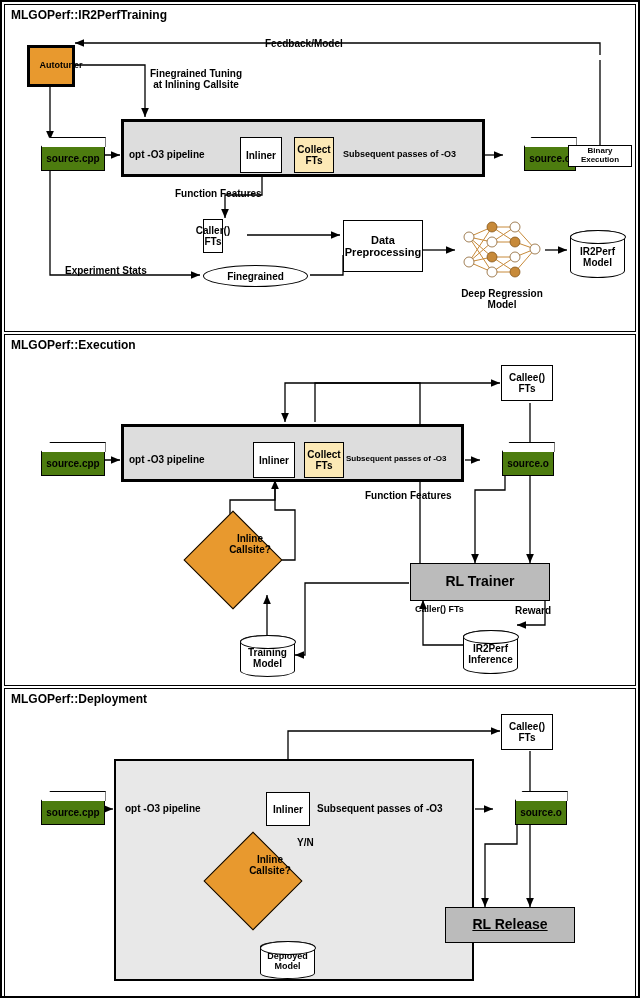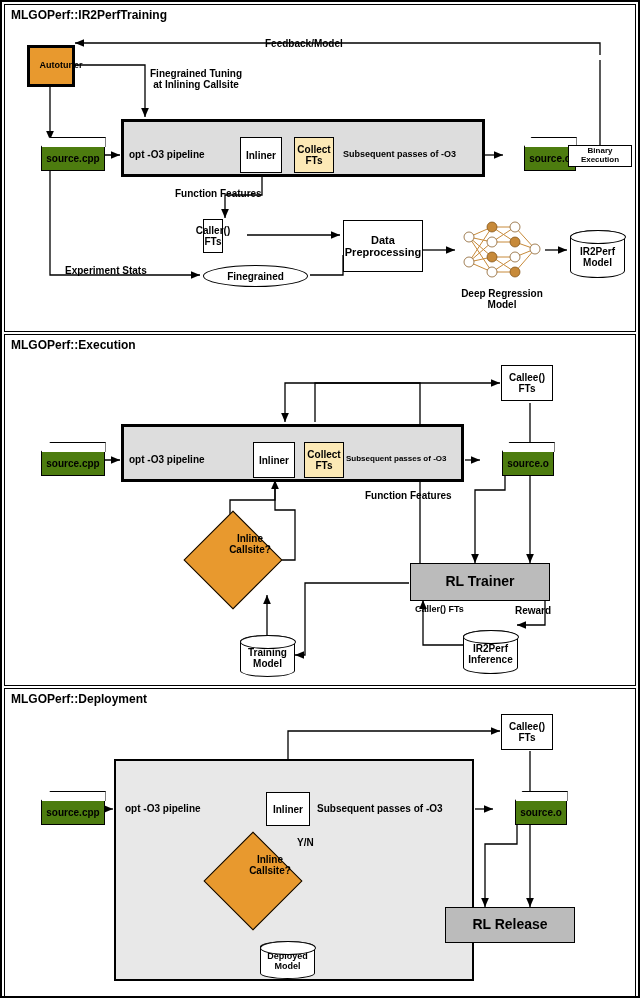--- a/index.html
+++ b/index.html
@@ -432,18 +432,18 @@
     <div class="label" style="left:292px; top:148px;">Y/N</div>
 
     <div class="diamond" style="left:213px; top:157px;">
       <div class="diamond-text" style="white-space:pre;">Inline
 Callsite?</div>
     </div>
 
     <div class="cylinder" style="left:255px; top:252px; width:55px; height:38px; white-space:pre; font-size:9px;"><span style="margin-top:4px;">Deployed
 Model</span></div>
 
-    <div class="box rl-box" style="left:440px; top:218px; width:130px; height:36px;">
+    <div class="box rl-box" style="left:440px; top:218px; width:130px; height:36px;text-decoration:underline;">
         <span>RL Release</span>
       </div>
   </div>
 
 </div>
 
 </body></html>

